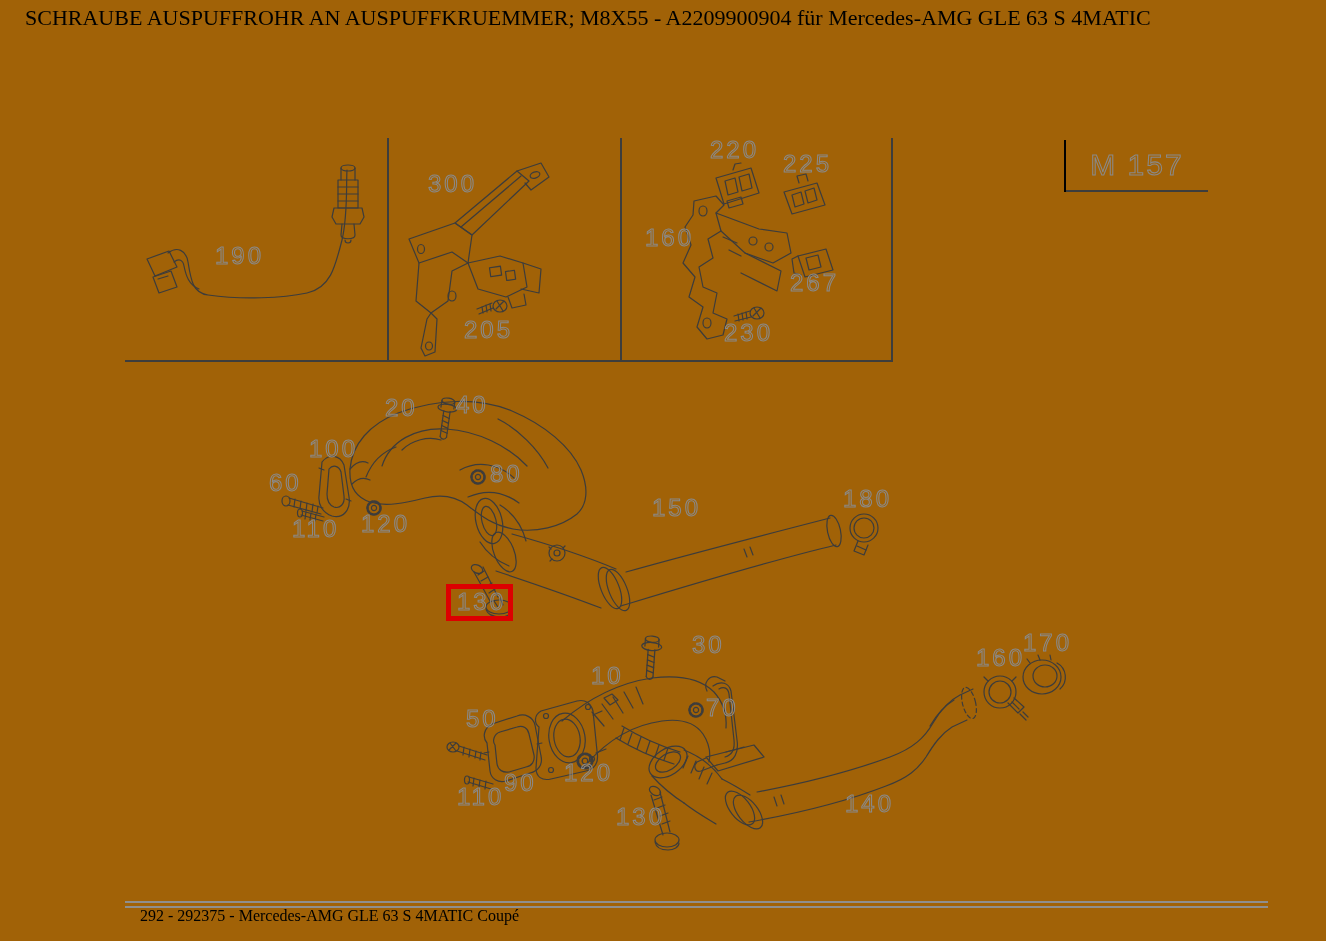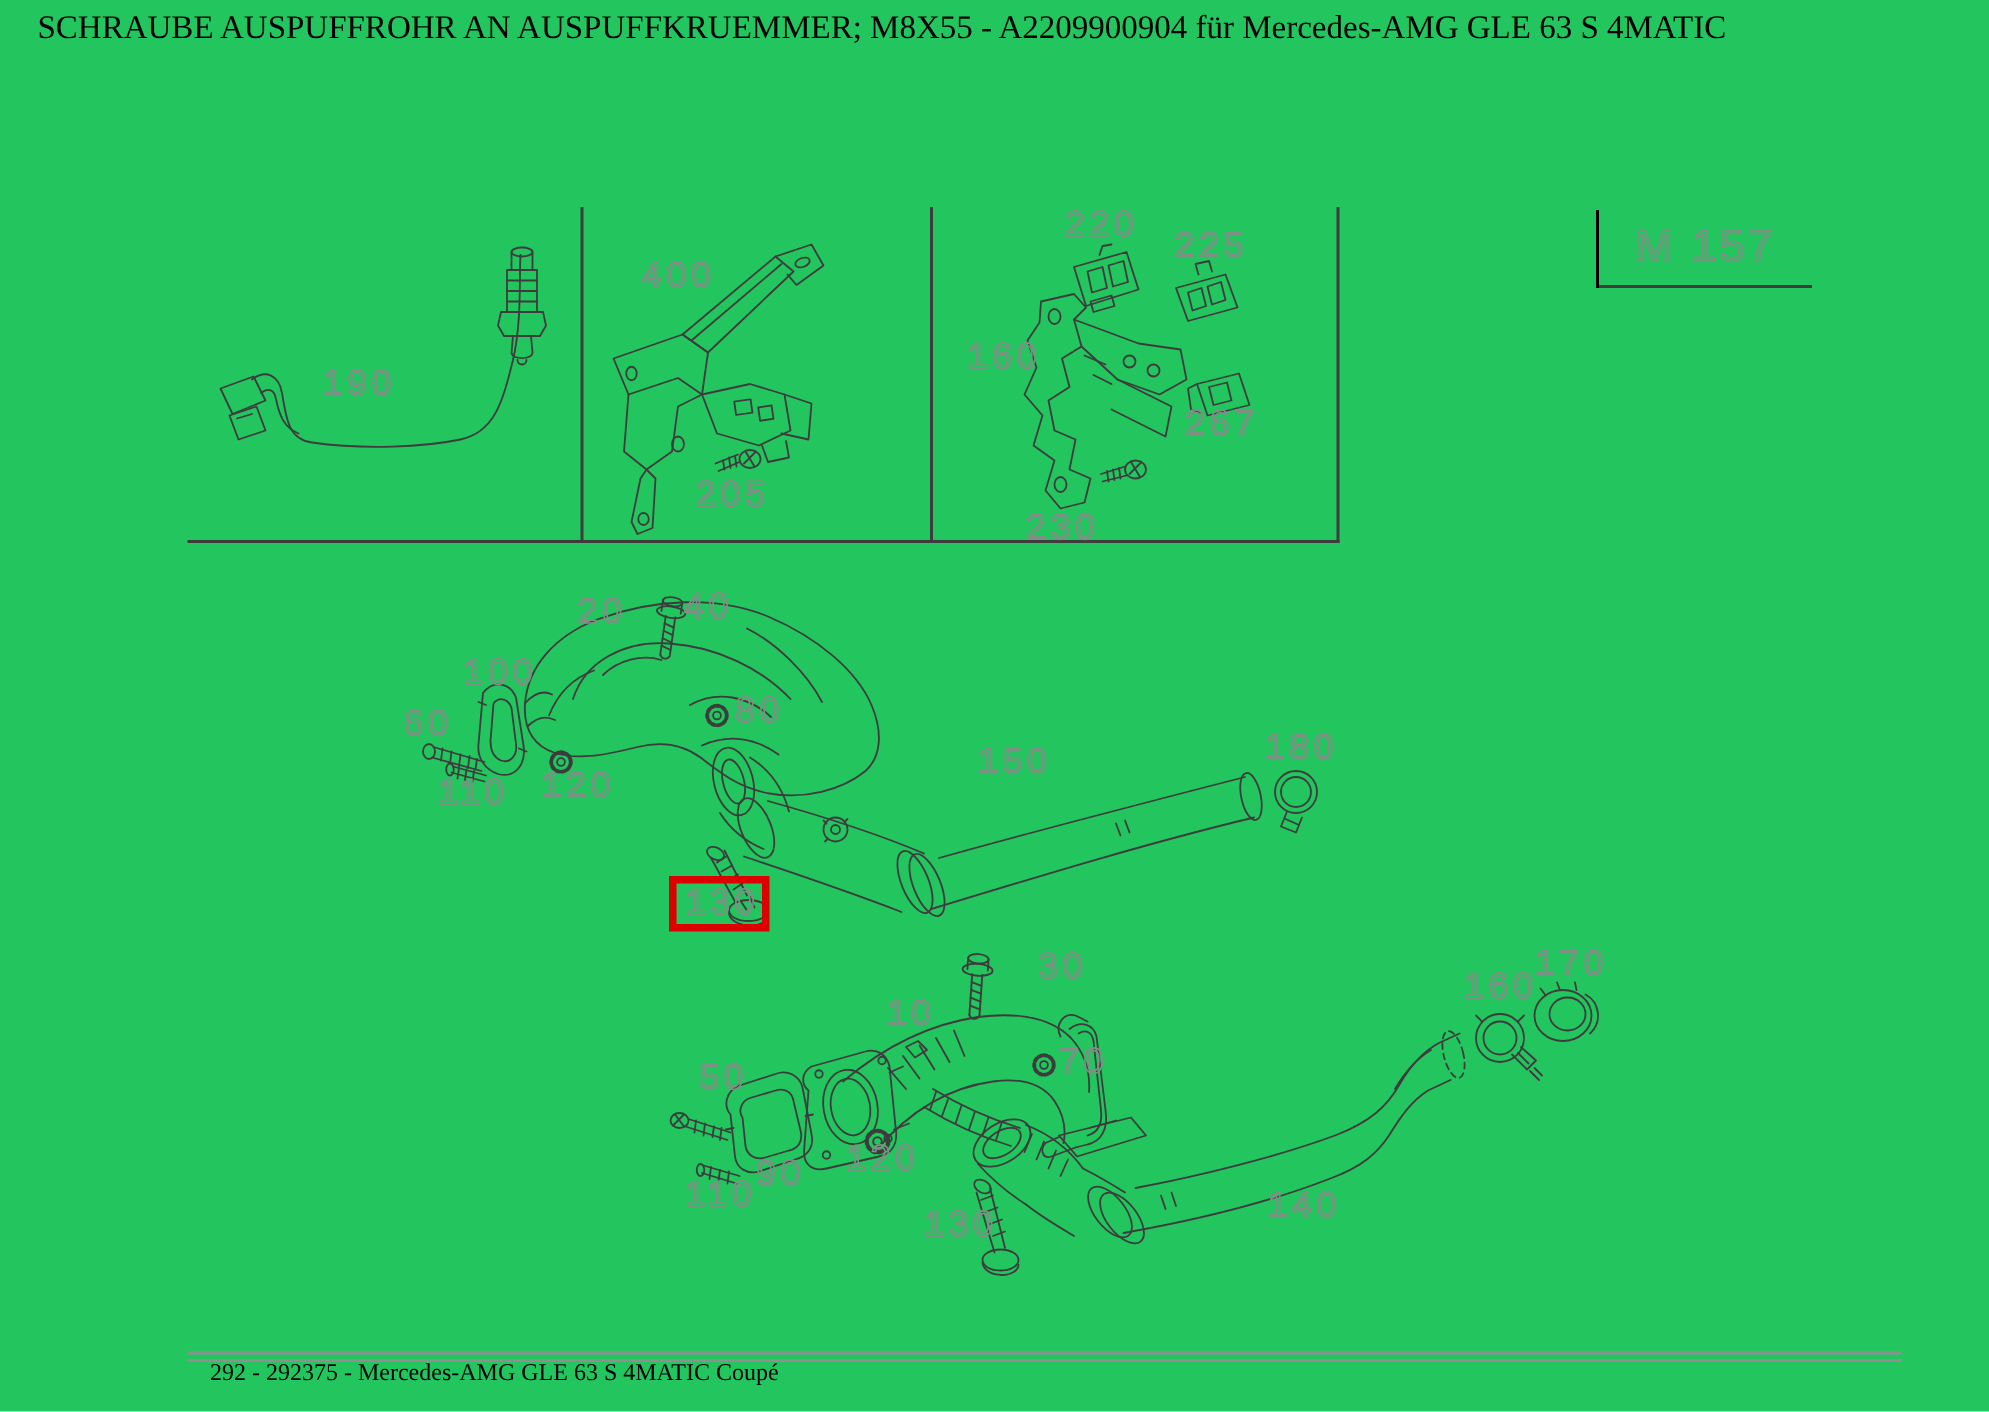--- a/index.html
+++ b/index.html
@@ -1,16 +1,16 @@
 <!DOCTYPE html>
 <html><head>
 <meta charset="utf-8">
 <style>
   html,body{margin:0;padding:0;background:#fff;}
-  .page{position:relative;width:1326px;height:941px;overflow:hidden;background:#22c55e;
+  .page{position:relative;width:1326px;height:941px;overflow:hidden;background:#a16207;
         font-family:"Liberation Serif",serif;}
   .title{position:absolute;left:25px;top:5px;right:0;font-size:22px;line-height:26px;
          white-space:nowrap;overflow:hidden;color:#000;font-weight:400;}
   .vline,.hline{position:absolute;background:#3d3d3d;}
   
   .divider-a{left:387px;top:138px;width:2px;height:224px;}
   .divider-b{left:620px;top:138px;width:2px;height:224px;}
   .right-border{left:891px;top:138px;width:2px;height:224px;}
   .bottom-border{left:125px;top:360px;width:768px;height:2px;}
   
@@ -229,27 +229,27 @@
       <path d="M1020,714 L1026,720 M1023,712 L1028,717"></path>
       <ellipse cx="1042" cy="677" rx="19" ry="17"></ellipse>
       <ellipse cx="1045" cy="676" rx="12" ry="11"></ellipse>
       <path d="M1057,663 A16,16 0 0 1 1060,689"></path>
       <path d="M1030,663 L1027,659 M1040,660 L1038,655 M1051,660 L1050,655"></path>
     </g>
   </svg>
 
   <div id="callout-layer">
       <div class="callout outline-text" style="left: 215px; top: 244px;">190</div>
-      <div class="callout outline-text" style="left: 428px; top: 172px;">400</div>
+      <div class="callout outline-text" style="left: 428px; top: 172px;">300</div>
       <div class="callout outline-text" style="left: 464px; top: 318px;">205</div>
       <div class="callout outline-text" style="left: 710px; top: 138px;">220</div>
       <div class="callout outline-text" style="left: 783px; top: 152px;">225</div>
       <div class="callout outline-text" style="left: 645px; top: 226px;">160</div>
       <div class="callout outline-text" style="left: 790px; top: 271px;">267</div>
-      <div class="callout outline-text" style="left: 684px; top: 321px; margin-top: 19px;">230</div>
+      <div class="callout outline-text" style="left: 724px; top: 321px;">230</div>
       <div class="callout outline-text" style="left: 385px; top: 396px;">20</div>
       <div class="callout outline-text" style="left: 456px; top: 393px;">40</div>
       <div class="callout outline-text" style="left: 309px; top: 437px;">100</div>
       <div class="callout outline-text" style="left: 269px; top: 471px;">60</div>
       <div class="callout outline-text" style="left: 490px; top: 462px;">80</div>
       <div class="callout outline-text" style="left: 292px; top: 517px;">110</div>
       <div class="callout outline-text" style="left: 361px; top: 512px;">120</div>
       <div class="callout outline-text" style="left: 652px; top: 496px;">150</div>
       <div class="callout outline-text" style="left: 843px; top: 487px;">180</div>
       <div class="callout outline-text highlighted" style="left: 446px; top: 584px; border-color: rgb(221, 0, 0);">130</div>

